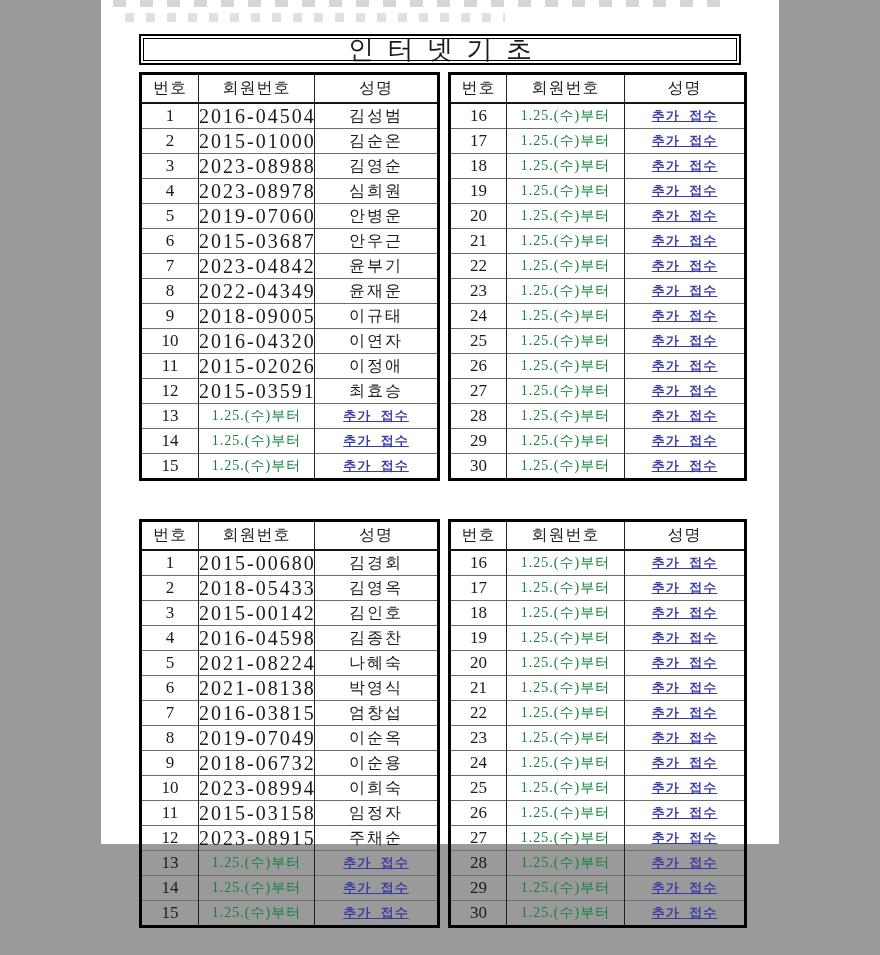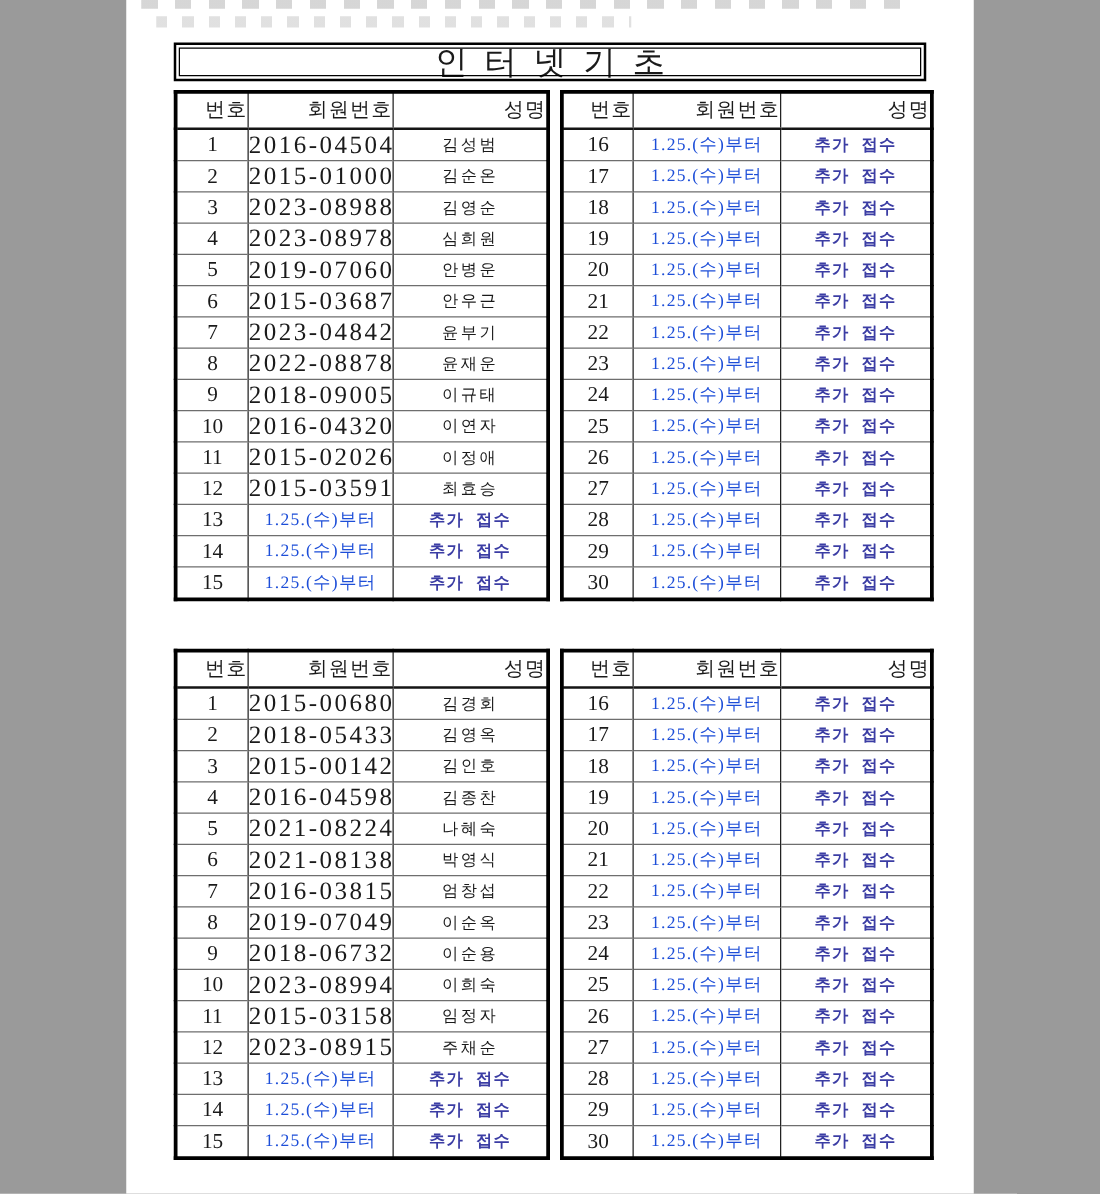--- a/index.html
+++ b/index.html
@@ -5,21 +5,21 @@
   html,body{margin:0;padding:0;}
   body{
     width:880px;height:955px;
     background:#9a9a9a;
     font-family:"Liberation Serif","DejaVu Serif",serif;
     color:#1a1a1a;
     overflow:hidden;
   }
   .page{
     position:relative;
-    width:678px;height:955px;
+    width:678px;height:844px;
     margin:0 auto;
     background:#ffffff;
     box-sizing:border-box;
   }
   
   .remnant{position:absolute;pointer-events:none;}
   .remnant-a{top:0;left:12px;width:620px;height:7px;
     background:repeating-linear-gradient(90deg,#b5b5b5 0 13px,transparent 13px 27px);
     opacity:.55;}
   .remnant-b{top:13px;left:24px;width:380px;height:9px;
@@ -62,43 +62,43 @@
     overflow:hidden;
     white-space:nowrap;
   }
   th{
     height:27px;
     font-weight:400;
     font-size:16px;
     letter-spacing:1px;
     border-bottom:2px solid #151515;
     border-left:1px solid #222;
-    text-align:right;
   }
   td{
     height:24px;
     border-top:1px solid #6e6e6e;
     border-left:1px solid #222;
   }
   th:first-child,td:first-child{border-left:none;}
   .c-no{font-size:17px;}
   .c-mem{font-size:20px;letter-spacing:2px;}
-  .c-name{font-size:13px;letter-spacing:2px;}
+  .c-name{font-size:16px;letter-spacing:2px;}
   td.extra-date{
     font-size:14px;
     letter-spacing:1px;
-    color:#1d4ed8;
+    color:#15803d;
   }
   td.extra-name{
     font-family:"Liberation Sans","DejaVu Sans",sans-serif;
     font-weight:700;
     font-size:13px;
     letter-spacing:1px;
     word-spacing:5px;
     color:#3b3da4;
+    text-decoration:underline;
   }
 </style>
 </head>
 <body>
 
 <div class="page">
   <div class="remnant remnant-a"></div>
   <div class="remnant remnant-b"></div>
 
   <div class="section section-1">
@@ -148,21 +148,21 @@
               <td class="c-mem">2015-03687</td>
               <td class="c-name">안우근</td>
             </tr>
             <tr>
               <td class="c-no">7</td>
               <td class="c-mem">2023-04842</td>
               <td class="c-name">윤부기</td>
             </tr>
             <tr>
               <td class="c-no">8</td>
-              <td class="c-mem">2022-08878</td>
+              <td class="c-mem">2022-04349</td>
               <td class="c-name">윤재운</td>
             </tr>
             <tr>
               <td class="c-no">9</td>
               <td class="c-mem">2018-09005</td>
               <td class="c-name">이규태</td>
             </tr>
             <tr>
               <td class="c-no">10</td>
               <td class="c-mem">2016-04320</td>

